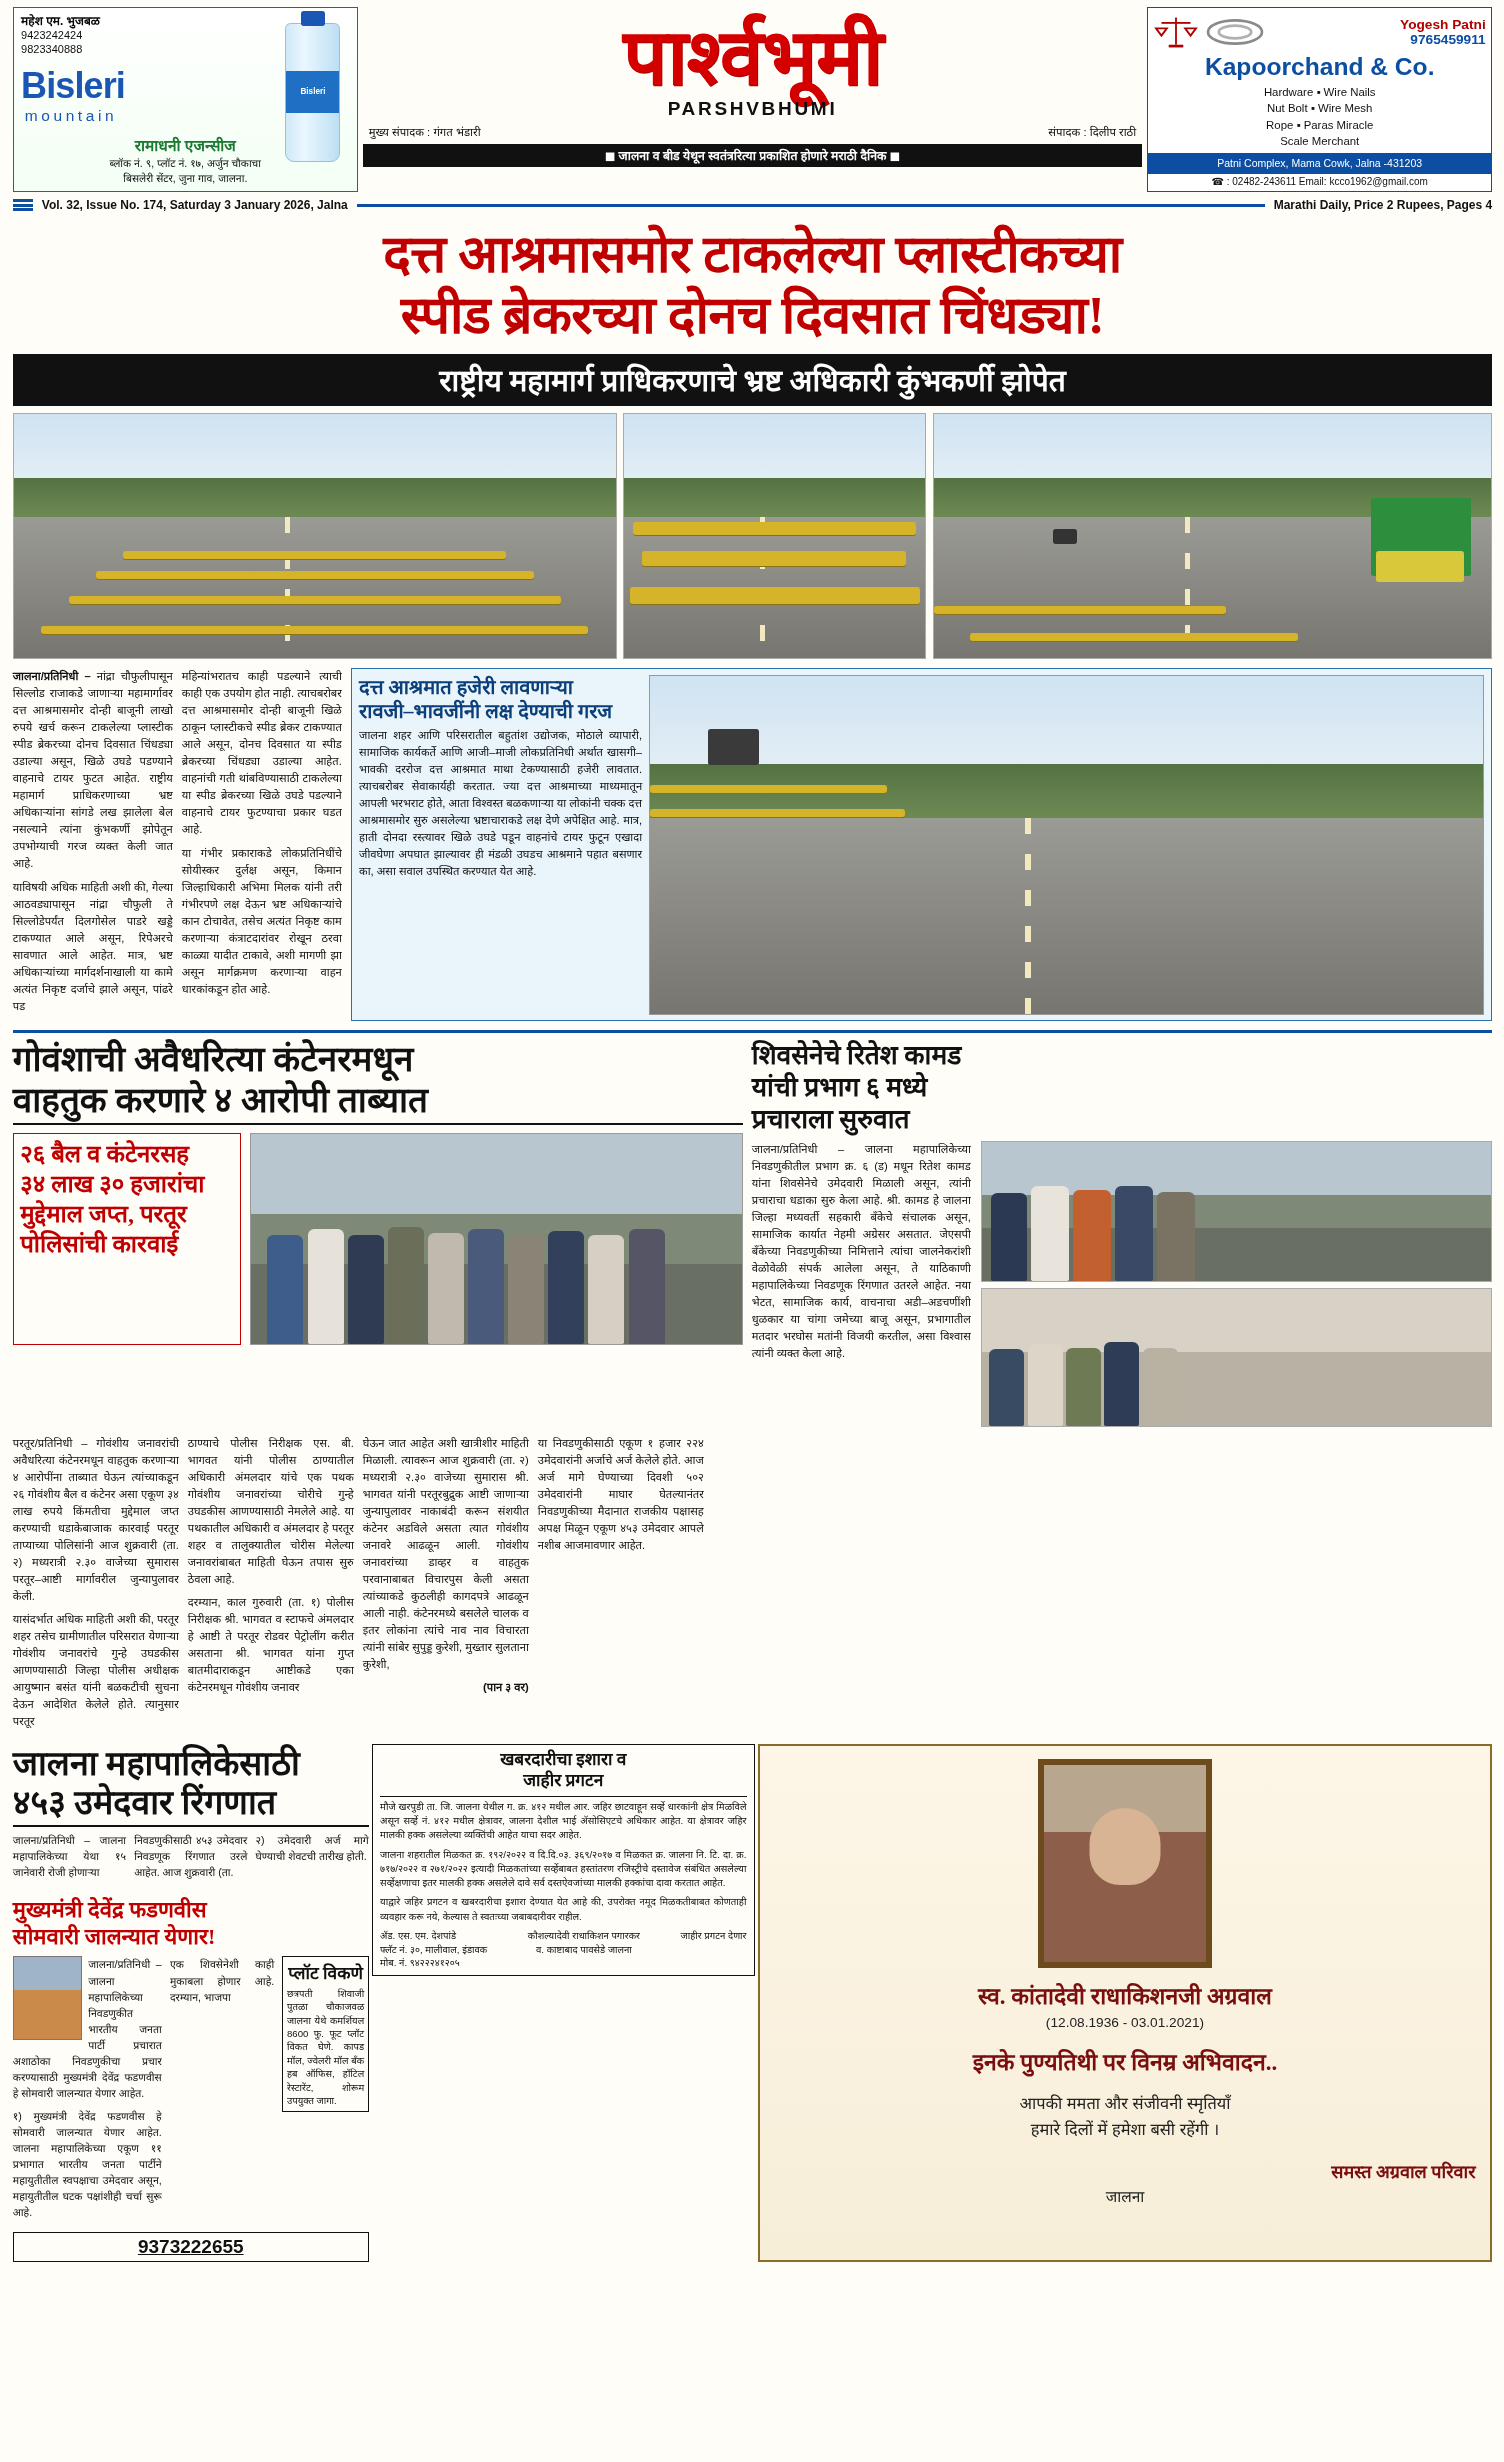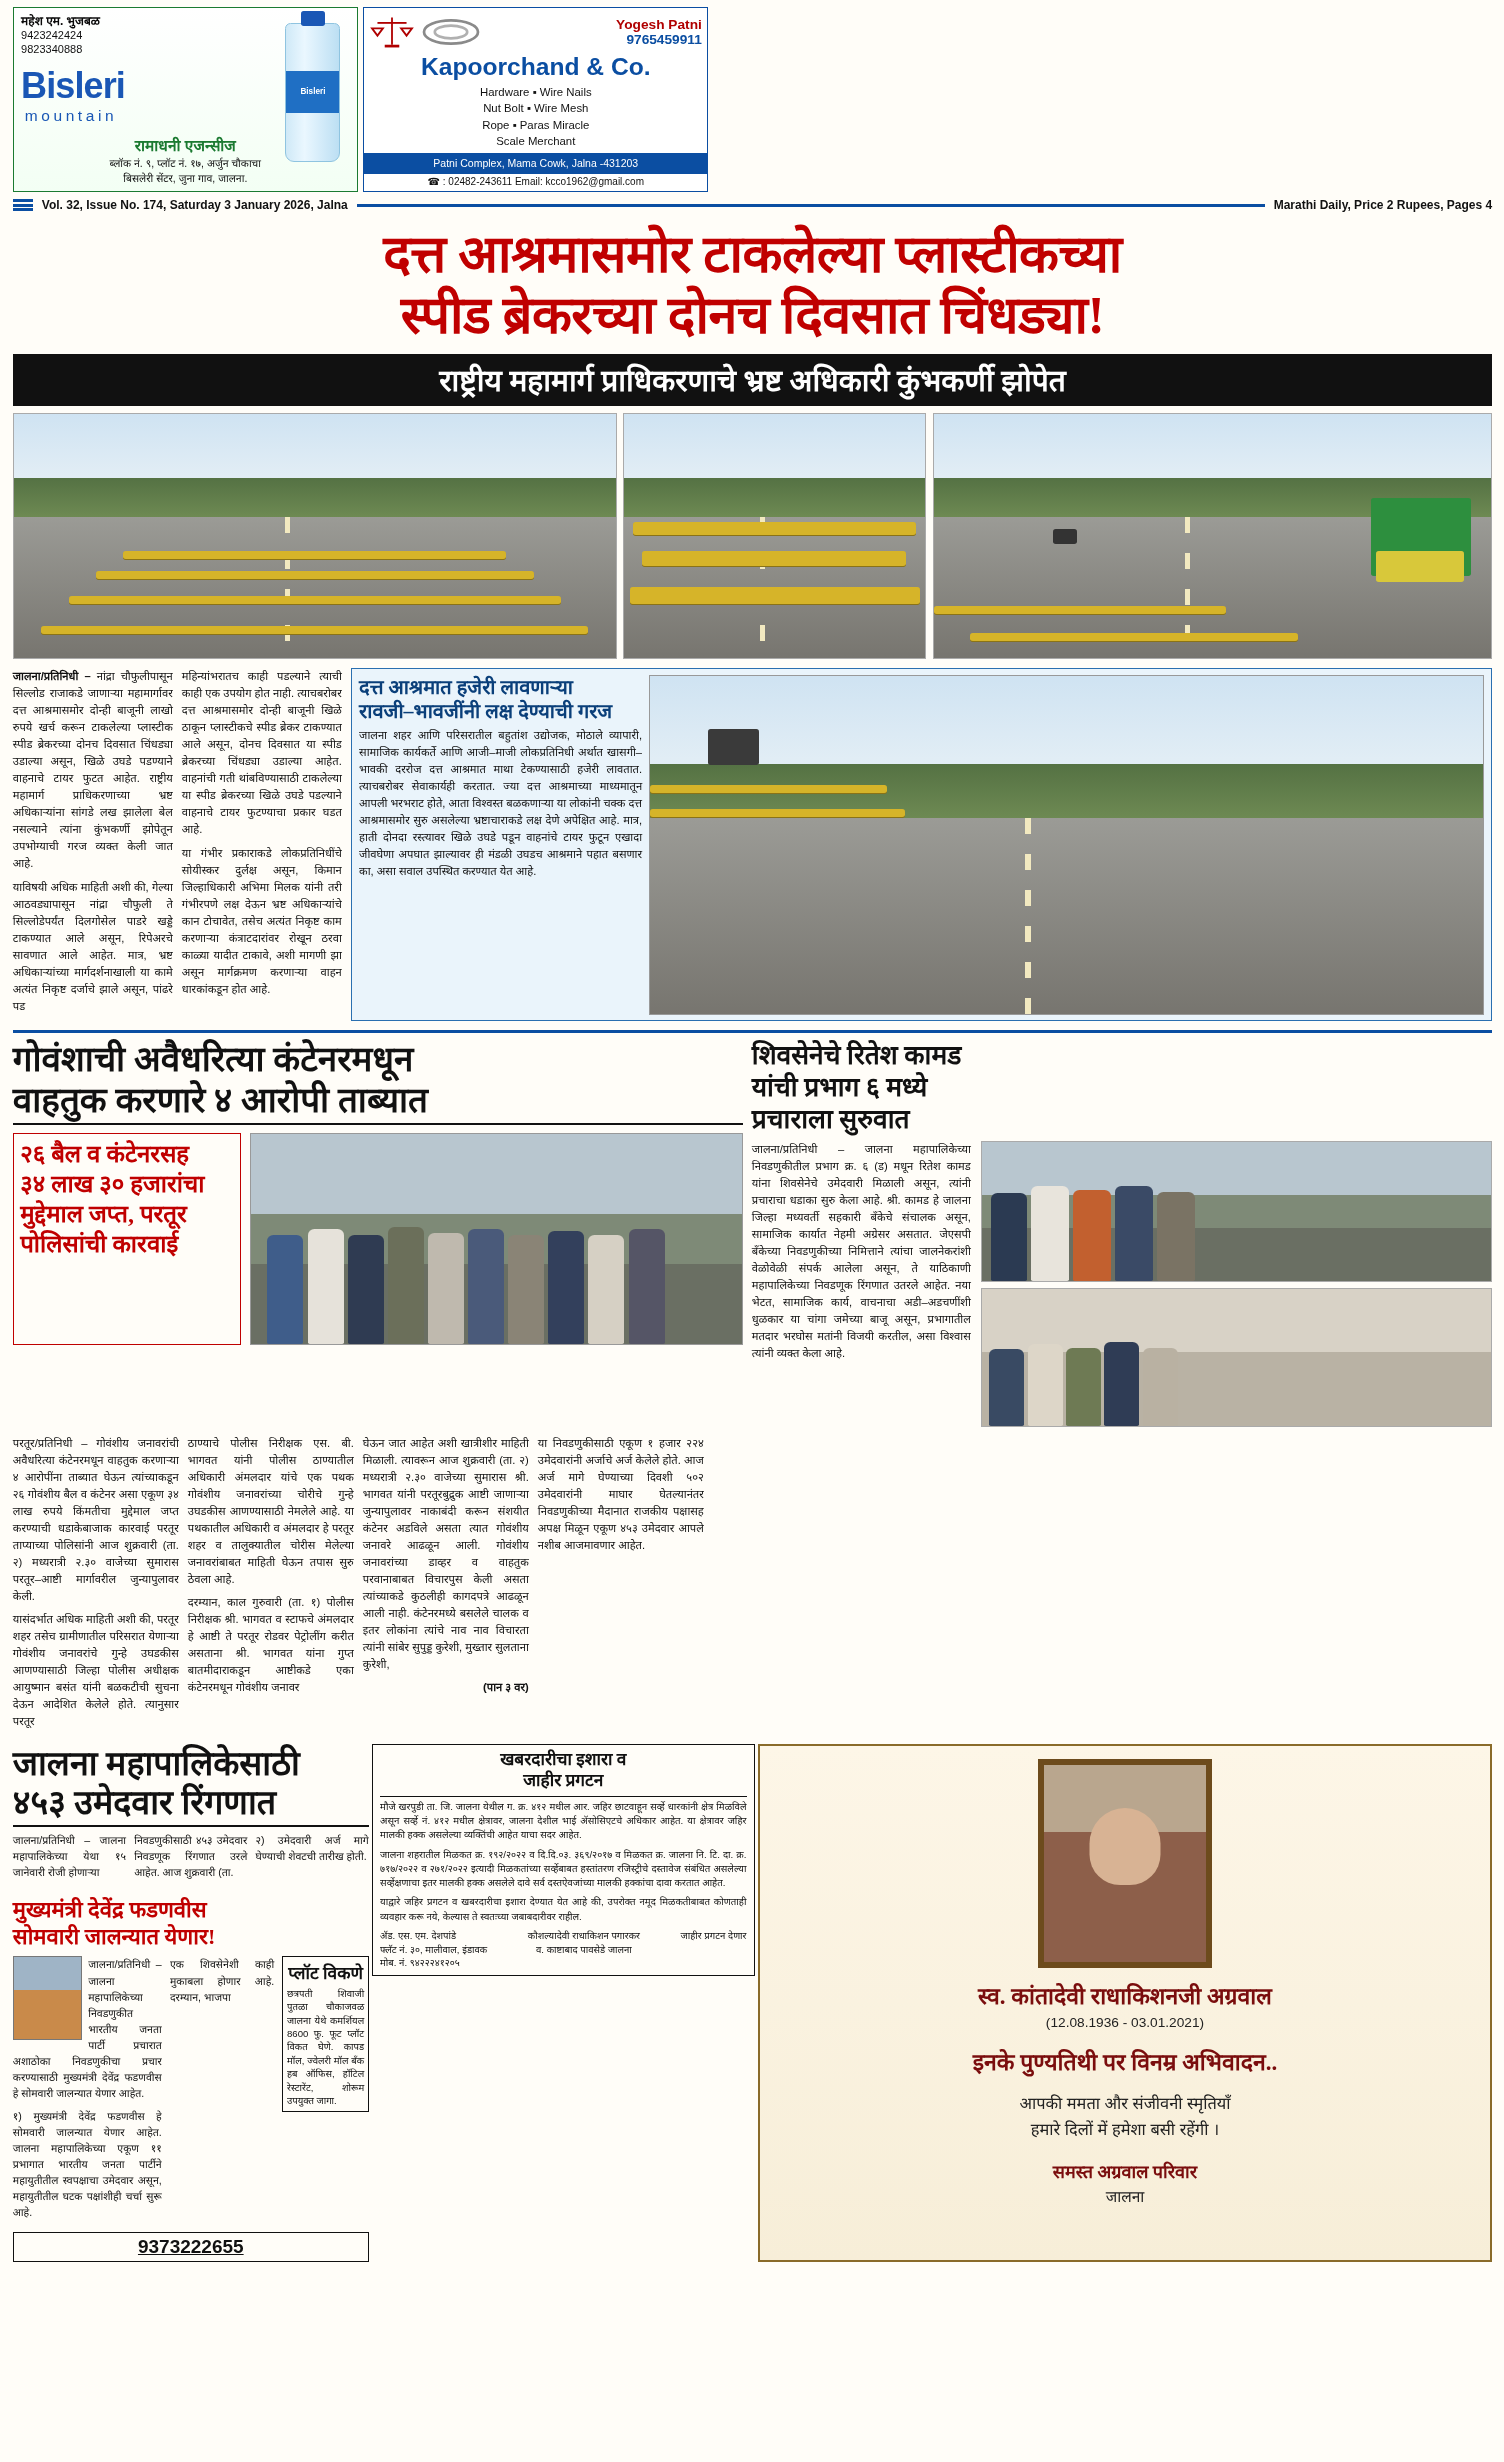--- a/index.html
+++ b/index.html
@@ -173,21 +173,21 @@
     border:2.7px double #8a6b2a;background:linear-gradient(180deg,#fdf6e7,#f7eed8);
     padding:12.8px 14.6px;box-sizing:border-box;text-align:center;height:100%;
   }
   .obit .frame{
     width:162px;height:197px;margin:0 auto;border:6.4px solid #6d4b1c;background:#cdbba4;position:relative;overflow:hidden;
   }
   .obit .nm{font-family:"Liberation Serif",serif;font-size:23px;font-weight:bold;color:#7a0d0d;margin-top:11px;}
   .obit .dt{font-size:13.7px;margin-top:4.6px;color:#222;}
   .obit .l1{font-family:"Liberation Serif",serif;font-size:23px;font-weight:bold;color:#7a0d0d;margin-top:14.6px;}
   .obit .l2{font-size:16.4px;margin-top:14.6px;line-height:1.55;color:#222;}
-  .obit .l3{font-family:"Liberation Serif",serif;font-size:18px;font-weight:bold;color:#7a0d0d;margin-top:16.4px;}
+  .obit .l3{font-family:"Liberation Serif",serif;font-size:18px;font-weight:bold;color:#7a0d0d;margin-top:16.4px;text-align:right;}
   .obit .l4{font-size:15.5px;margin-top:2.7px;color:#222;}
 
   .phonebar{
     border:0.9px solid #111;text-align:center;font-size:19px;font-weight:bold;padding:2.7px 0;margin-top:5.5px;text-decoration:underline;
   }
   .mini-face{width:67px;height:82px;border:0.9px solid #777;background:#c9b49c;position:relative;overflow:hidden;float:left;margin:0 6.4px 2.7px 0;}
   .grp{position:absolute;inset:0;background:linear-gradient(180deg,#b8c6cf 0 38%,#7e8a77 38% 62%,#6a6f63 62% 100%);}
   .person{position:absolute;bottom:0;border-radius:6.4px 6.4px 1.8px 1.8px;}
   .shop{position:absolute;inset:0;background:linear-gradient(180deg,#d8d2c6 0 46%,#b9b2a4 46% 100%);}
 </style>
@@ -205,20 +205,29 @@
       <div class="bisleri-word">Bisleri</div>
       <div class="bisleri-sub">mountain</div>
       <div class="bottle">
         <div class="lbl">Bisleri</div>
       </div>
       <div class="agency">रामाधनी एजन्सीज</div>
       <div class="agency-sub">ब्लॉक नं. ९, प्लॉट नं. १७, अर्जुन चौकाचा</div>
       <div class="agency-sub">बिसलेरी सेंटर, जुना गाव, जालना.</div>
     </div>
 
+    <div class="mast-center">
+      <div class="mast-title">पार्श्वभूमी</div>
+      <div class="mast-en">PARSHVBHUMI</div>
+      <div class="mast-meta">
+        <span>मुख्य संपादक : गंगत भंडारी</span>
+        <span>संपादक : दिलीप राठी</span>
+      </div>
+      <div class="mast-tag">◼ जालना व बीड येथून स्वतंत्ररित्या प्रकाशित होणारे मराठी दैनिक ◼</div>
+    </div>
 
     <div class="ad-right">
       <div class="ar-top">
         <svg class="ar-scale" viewBox="0 0 48 44">
           <line x1="24" y1="6" x2="24" y2="36" stroke="#b00000" stroke-width="2"></line>
           <line x1="8" y1="12" x2="40" y2="12" stroke="#b00000" stroke-width="2"></line>
           <path d="M2 18 h12 l-6 8 z" fill="none" stroke="#b00000" stroke-width="2"></path>
           <path d="M34 18 h12 l-6 8 z" fill="none" stroke="#b00000" stroke-width="2"></path>
           <rect x="16" y="36" width="16" height="3" fill="#b00000"></rect>
         </svg>

